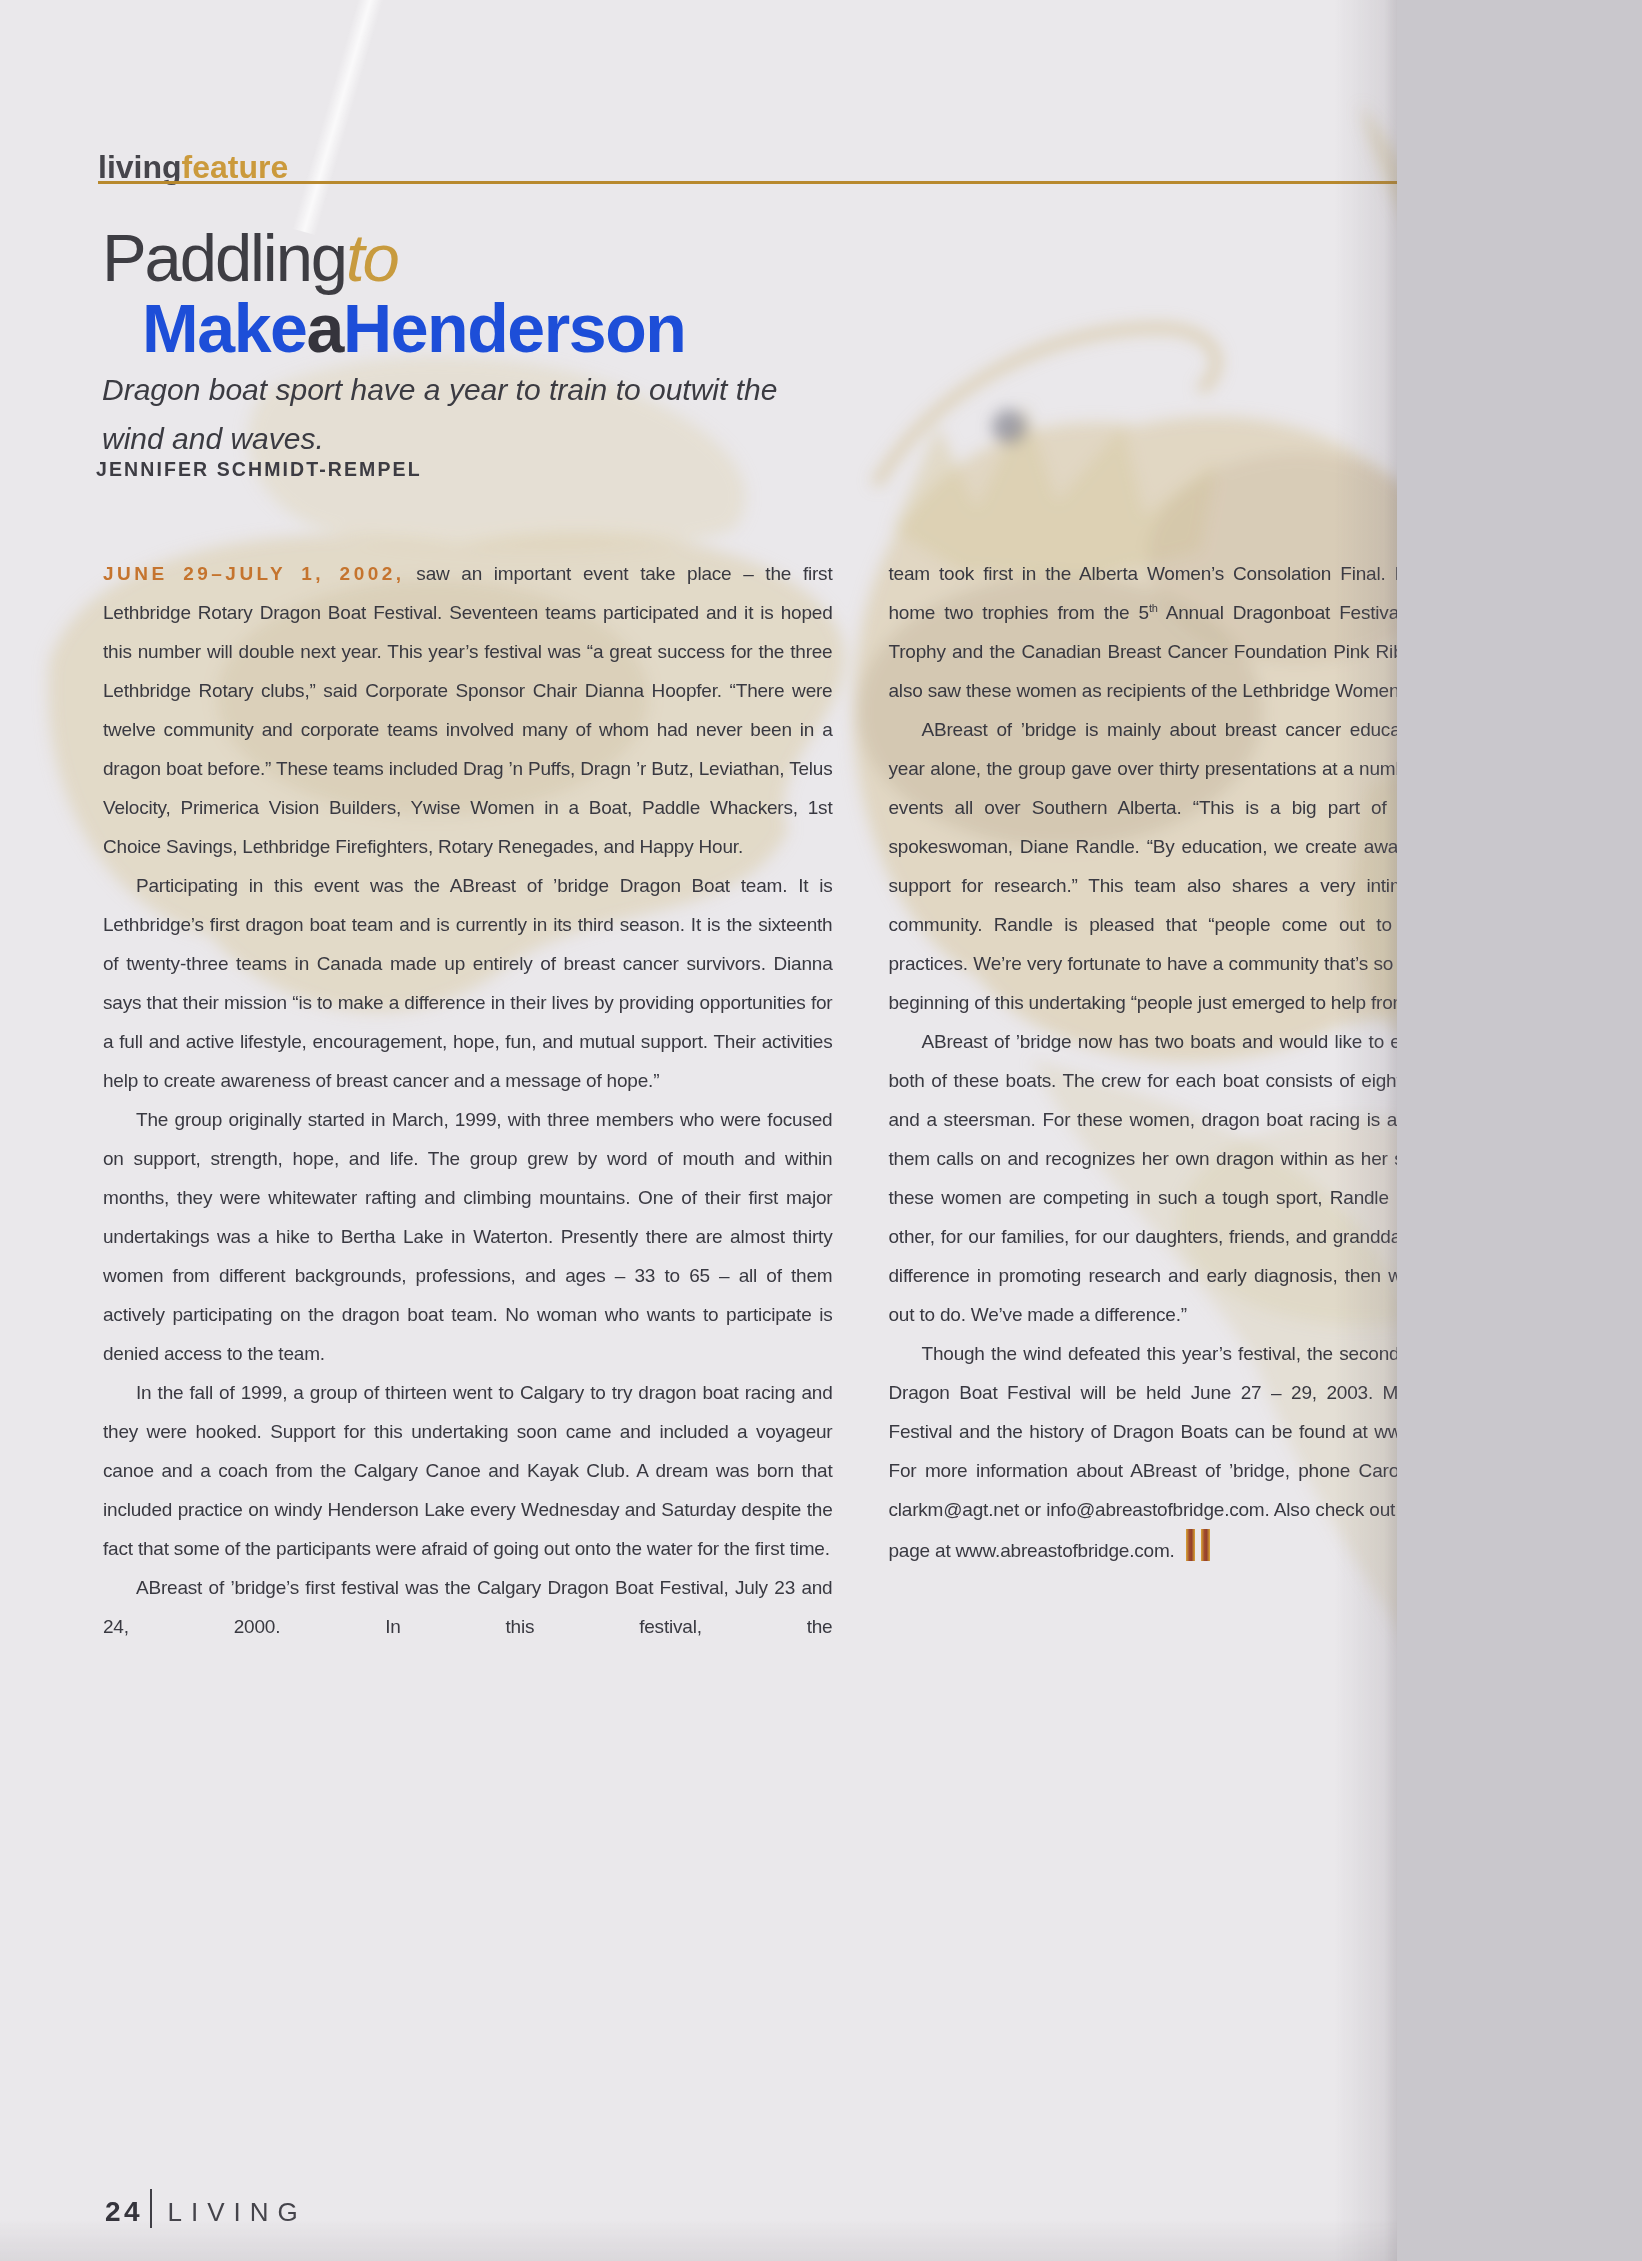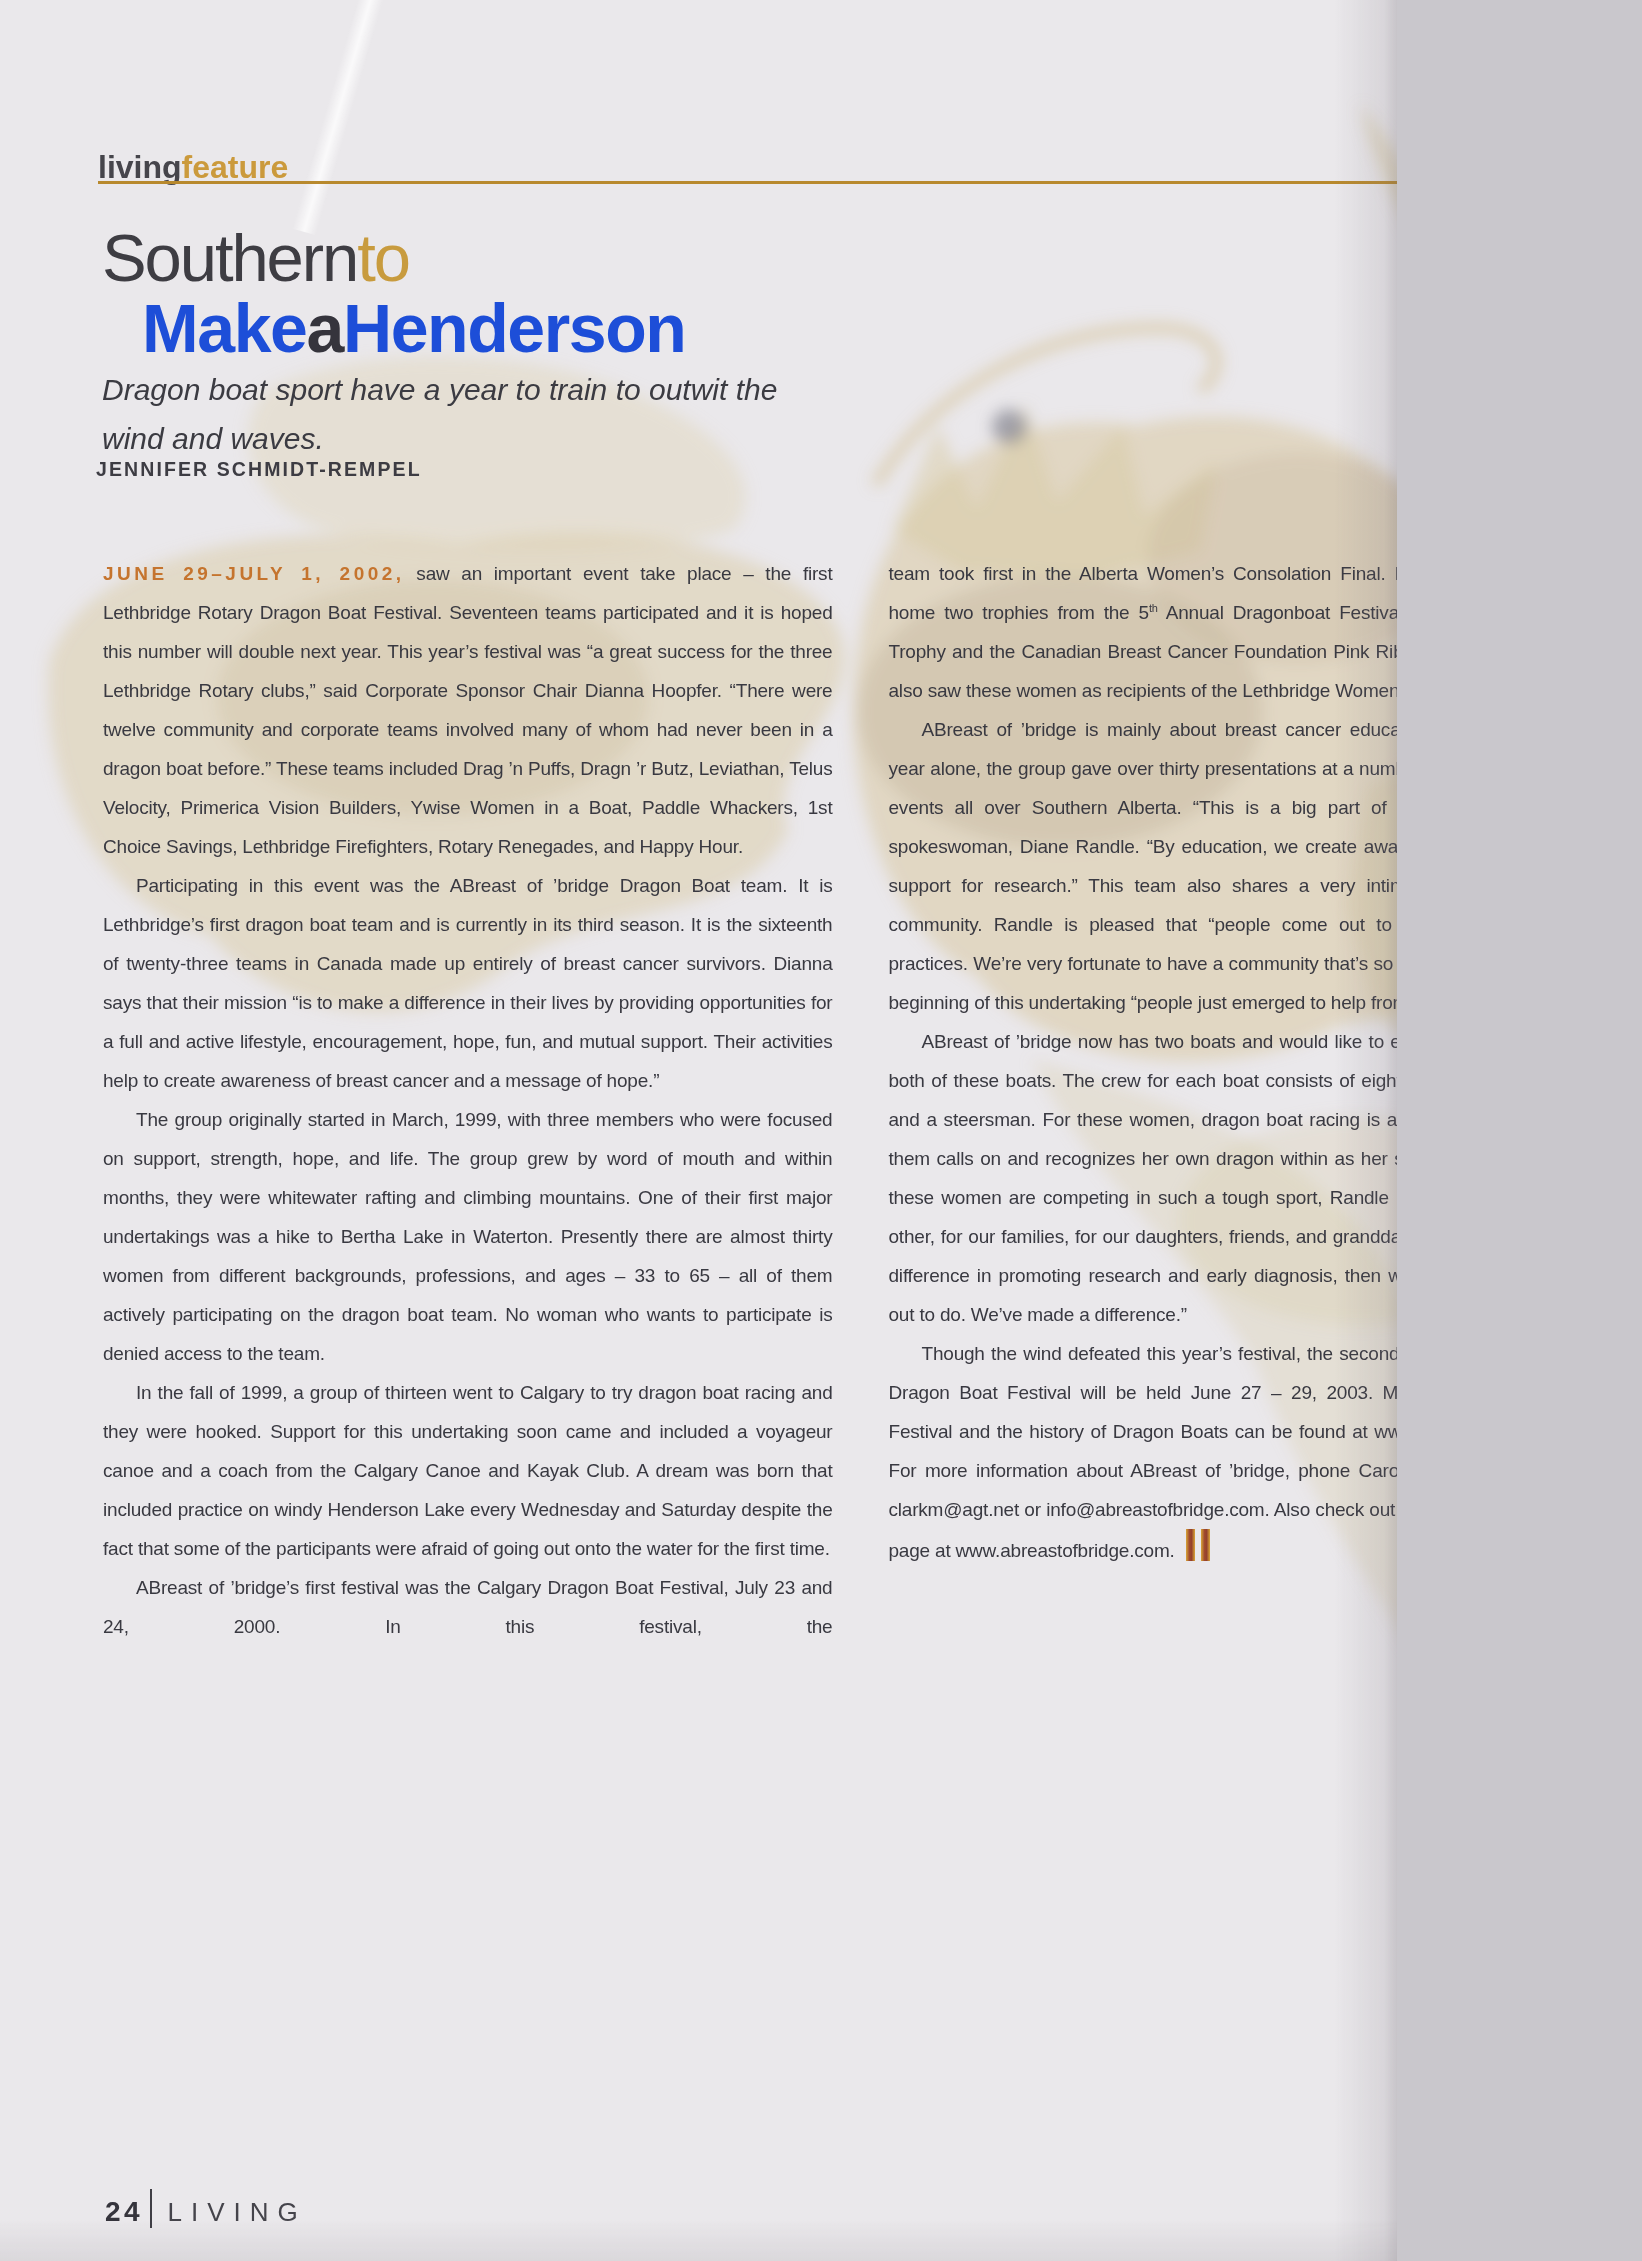--- a/index.html
+++ b/index.html
@@ -22,21 +22,21 @@
     transform: rotate(16deg); }
 
   .kicker { position:absolute; left:98px; top:149px; font-size:32px; font-weight:bold; letter-spacing:0px; }
   .kicker .dark { color:#46454b; }
   .kicker .gold { color:#cb9a3c; font-weight:bold; }
   .rule { position:absolute; left:98px; top:181px; width:1497px; height:2.8px; background:#b8892d; }
 
   .title { position:absolute; left:102px; top:209px; line-height:1; }
   .title .line1 { display:block; font-size:67px; font-weight:normal; letter-spacing:-2.1px; }
   .title .line1 .dark { color:#3e3d43; }
-  .title .line1 .gold { color:#c89b3e; }
+  .title .line1 .gold { color:#c89b3e;font-style:italic; }
   .title .line2 { display:block; margin-left:40px; margin-top:2.8px; font-size:68px; font-weight:bold; letter-spacing:-1.4px; }
   .title .line2 .gold { color:#1d4ed8; }
   .title .line2 .dark { color:#35343c; }
 
   .standfirst { position:absolute; left:102px; top:365px; width:697px;
     font-style:italic; font-size:30px; line-height:49px; color:#3b3b42; margin:0; }
   .byline { position:absolute; left:96px; top:458px; font-size:19.5px; font-weight:bold;
     letter-spacing:2.1px; color:#3d3c43; }
 
   .columns { position:absolute; left:103px; top:554px; width:1515px; display:flex; gap:56px; }
@@ -105,21 +105,21 @@
       <ellipse cx="1950" cy="1750" rx="260" ry="150" fill="#d8caa5" opacity="0.28"></ellipse>
     </g>
   </svg>
 
   <div class="crease"></div>
 
   <div class="kicker"><span class="dark">living</span><span class="gold">feature</span></div>
   <div class="rule"></div>
 
   <h1 class="title">
-    <span class="line1"><span class="dark">Southern</span><span class="gold">to</span></span>
+    <span class="line1"><span class="dark">Paddling</span><span class="gold">to</span></span>
     <span class="line2"><span class="gold">Make</span><span class="dark">a</span><span class="gold">Henderson</span></span>
   </h1>
 
   <p class="standfirst">Dragon boat sport have a year to train to outwit the wind and waves.</p>
 
   <div class="byline">JENNIFER SCHMIDT-REMPEL</div>
 
   <div class="columns">
     <div class="col">
       <p class="para"><span class="lead">JUNE 29–JULY 1, 2002,</span><span> saw an important event take place – the first Lethbridge Rotary Dragon Boat Festival. Seventeen teams participated and it is hoped this number will double next year.  This year’s festival was “a great success for the three Lethbridge Rotary clubs,” said Corporate Sponsor Chair Dianna Hoopfer. “There were twelve community and corporate teams involved many of whom had never been in a dragon boat before.”  These teams included Drag ’n Puffs, Dragn ’r Butz, Leviathan, Telus Velocity, Primerica Vision Builders, Ywise Women in a Boat, Paddle Whackers, 1st Choice Savings, Lethbridge Firefighters, Rotary Renegades, and Happy Hour.</span></p>

